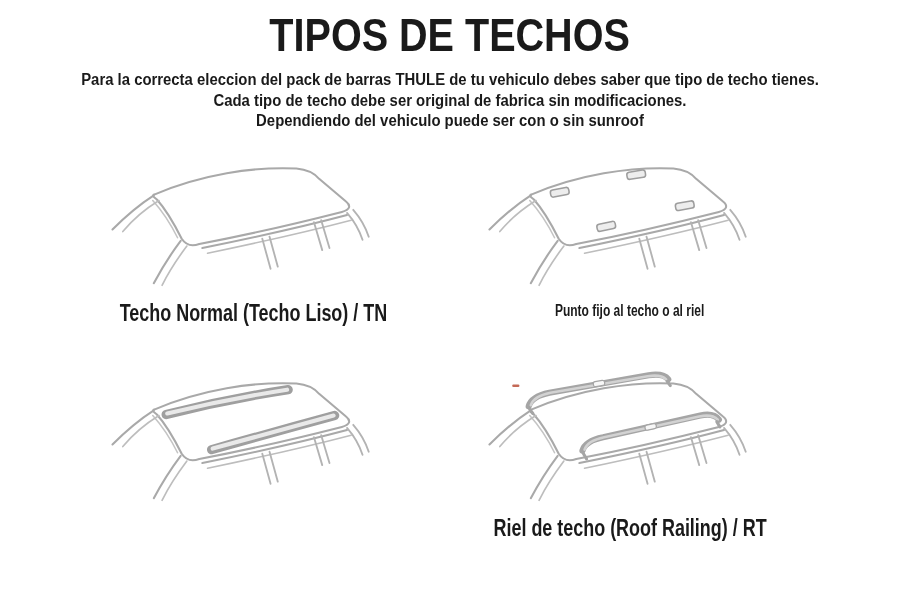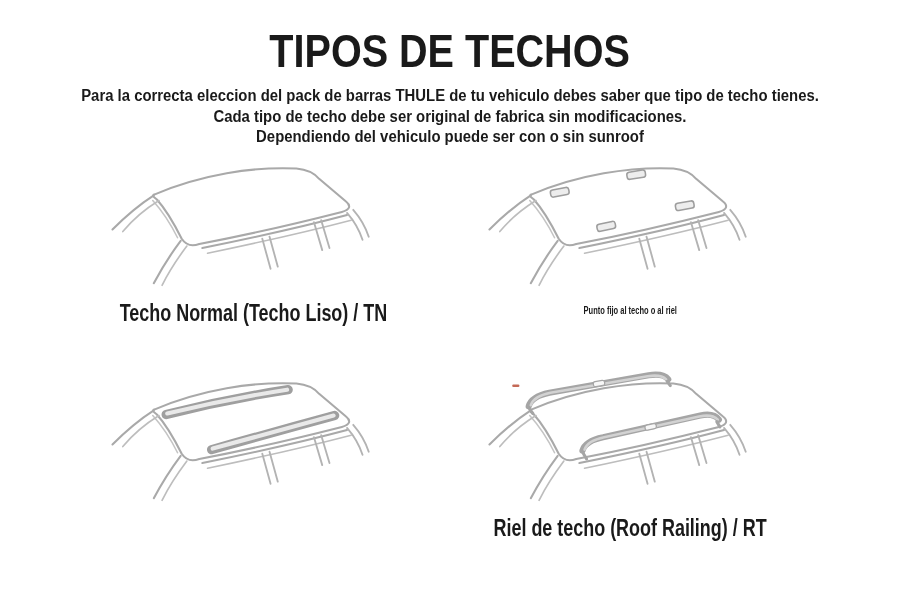--- a/index.html
+++ b/index.html
@@ -11,21 +11,21 @@
     width: 900px;
     height: 600px;
     position: relative;
     overflow: hidden;
     font-family: "Liberation Sans", sans-serif;
     color: #1a1a1a;
   }
   
   .page-title {
     margin: 0;
-    padding-top: 24px;
+    padding-top: 8px;
     text-align: center;
     font-size: 46px;
     line-height: 54px;
     font-weight: bold;
     white-space: nowrap;
   }
   .page-title > span {
     display: inline-block;
     transform: scaleX(0.86);
     transform-origin: 50% 50%;
@@ -65,21 +65,21 @@
     line-height: 22px;
     font-weight: bold;
     white-space: nowrap;
   }
   .cap > span {
     display: inline-block;
     transform: scaleX(0.78);
     transform-origin: 50% 50%;
   }
   .sub {
-    font-size: 10px;
+    font-size: 16px;
     line-height: 17px;
     font-weight: bold;
     white-space: nowrap;
   }
   .sub > span {
     display: inline-block;
     transform: scaleX(0.75);
     transform-origin: 50% 50%;
   }
   .defs-holder { position: absolute; width: 0; height: 0; }

